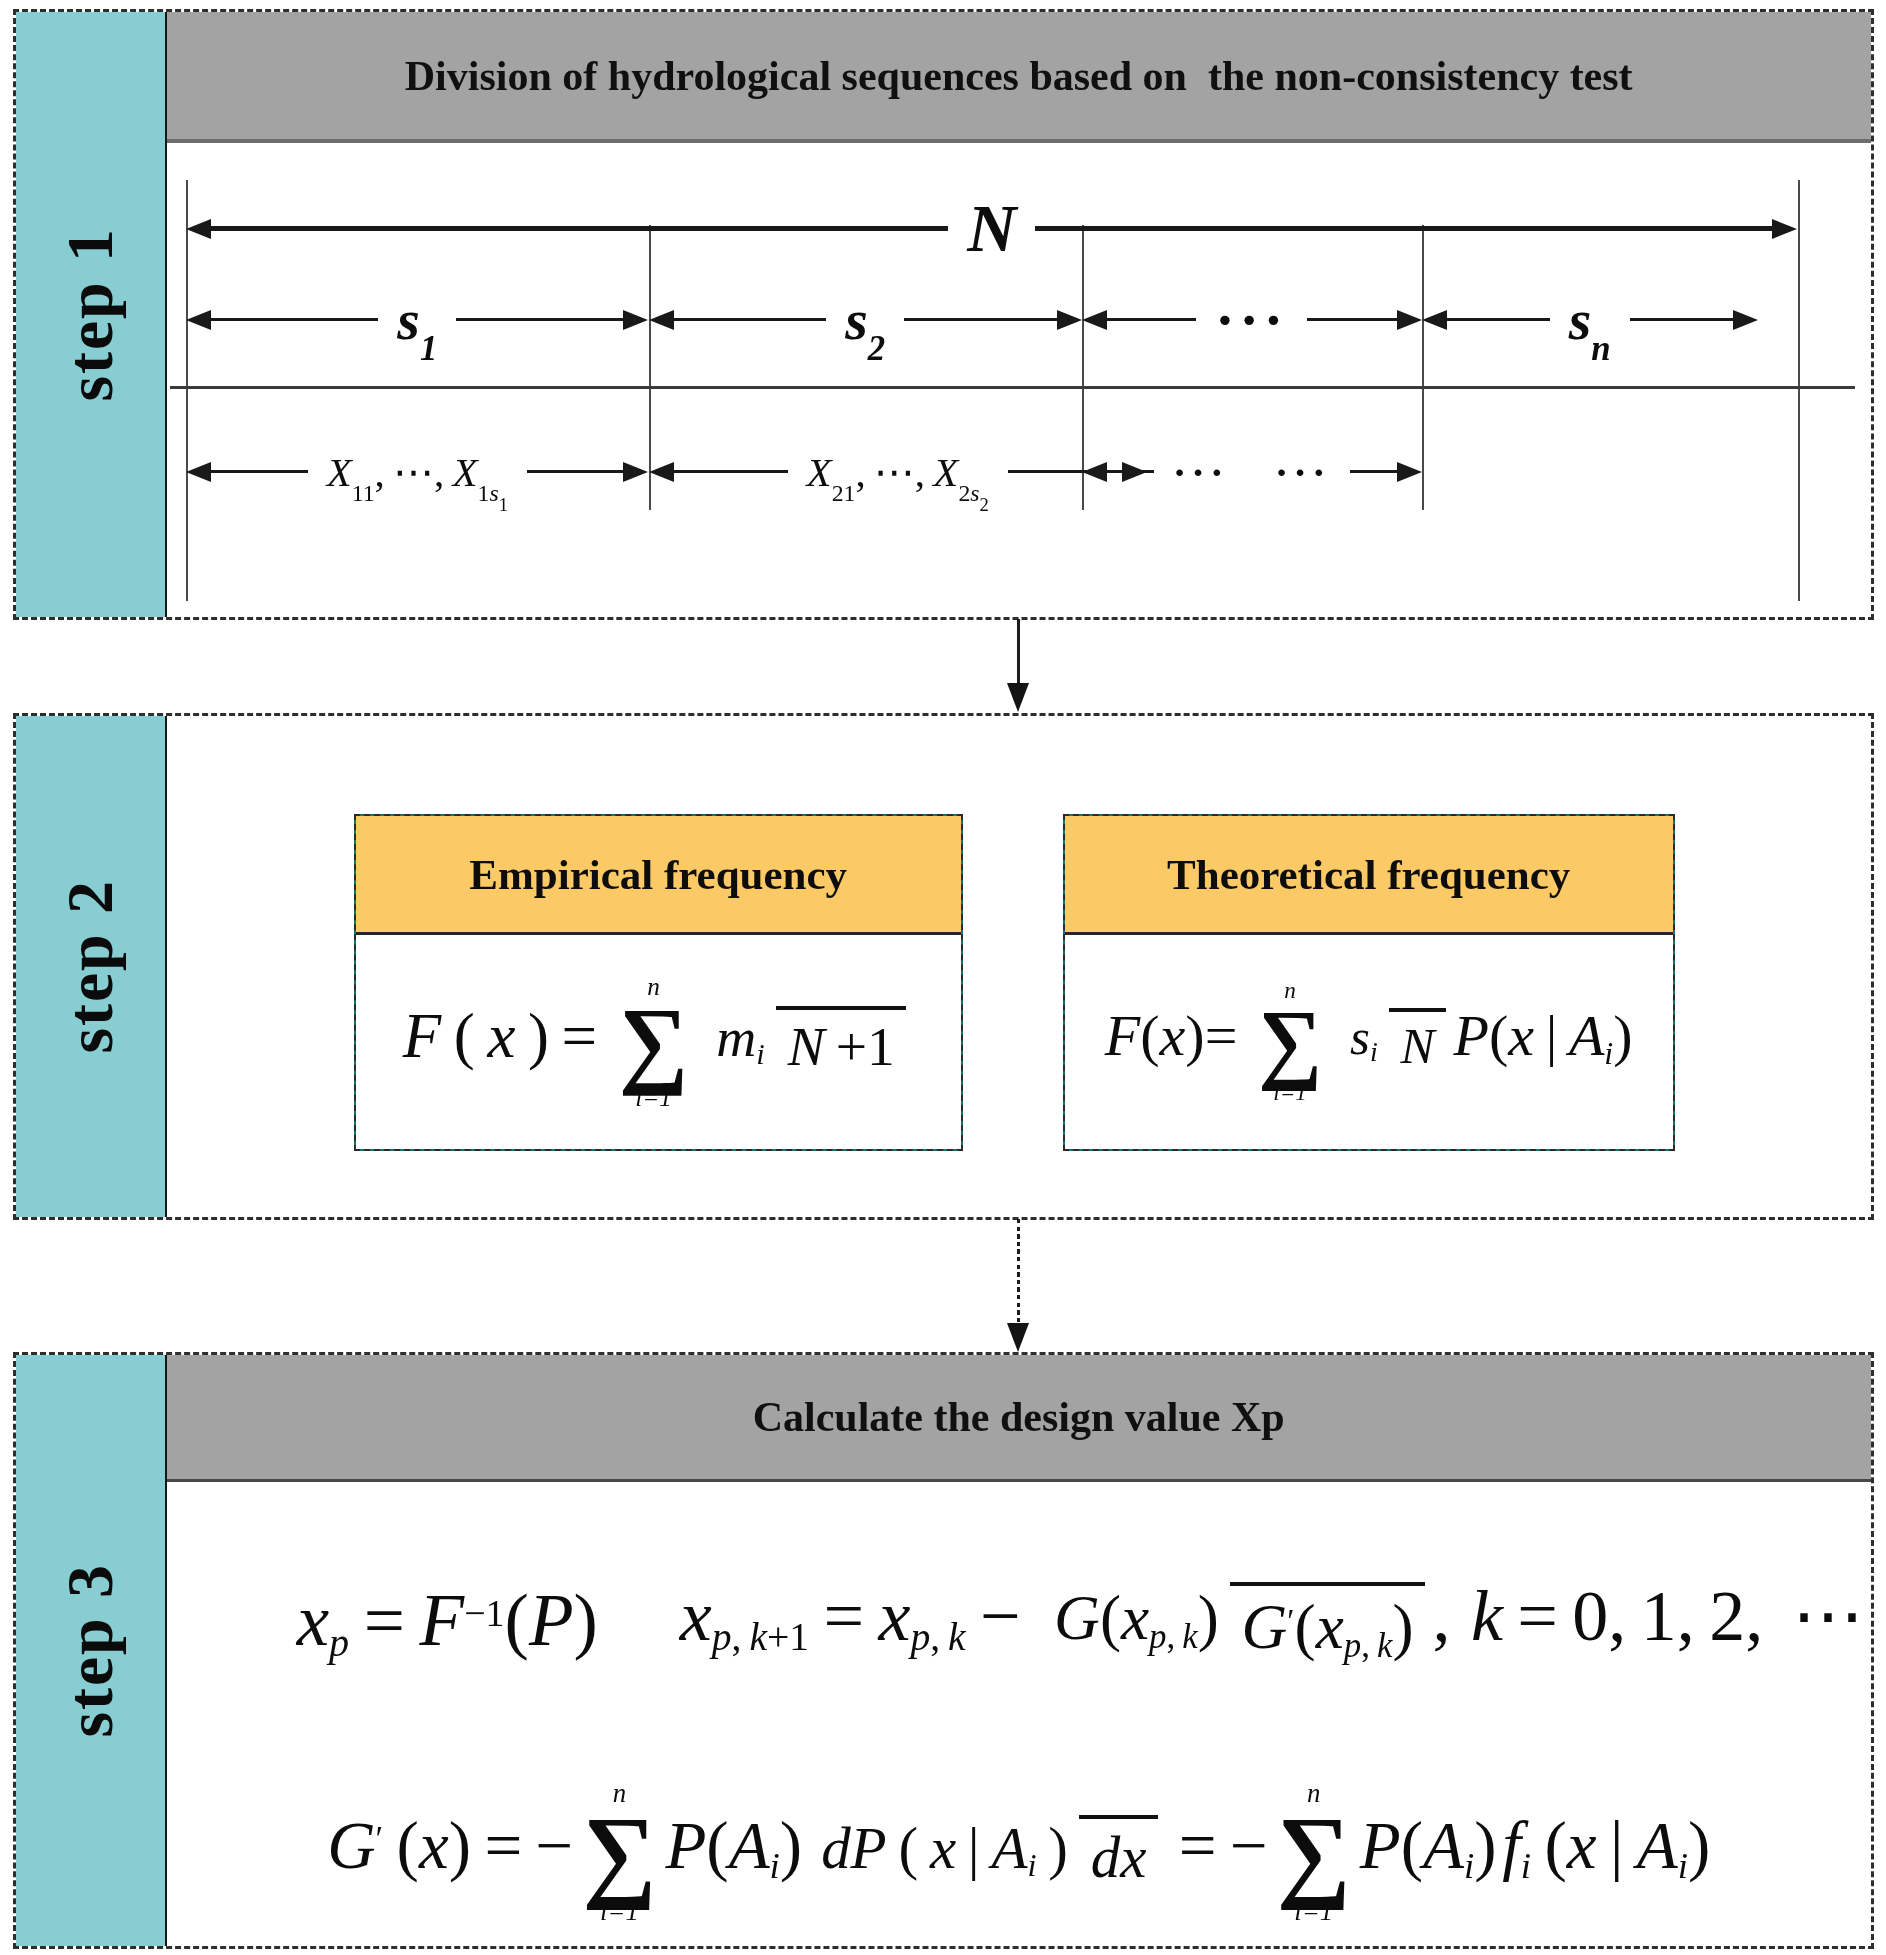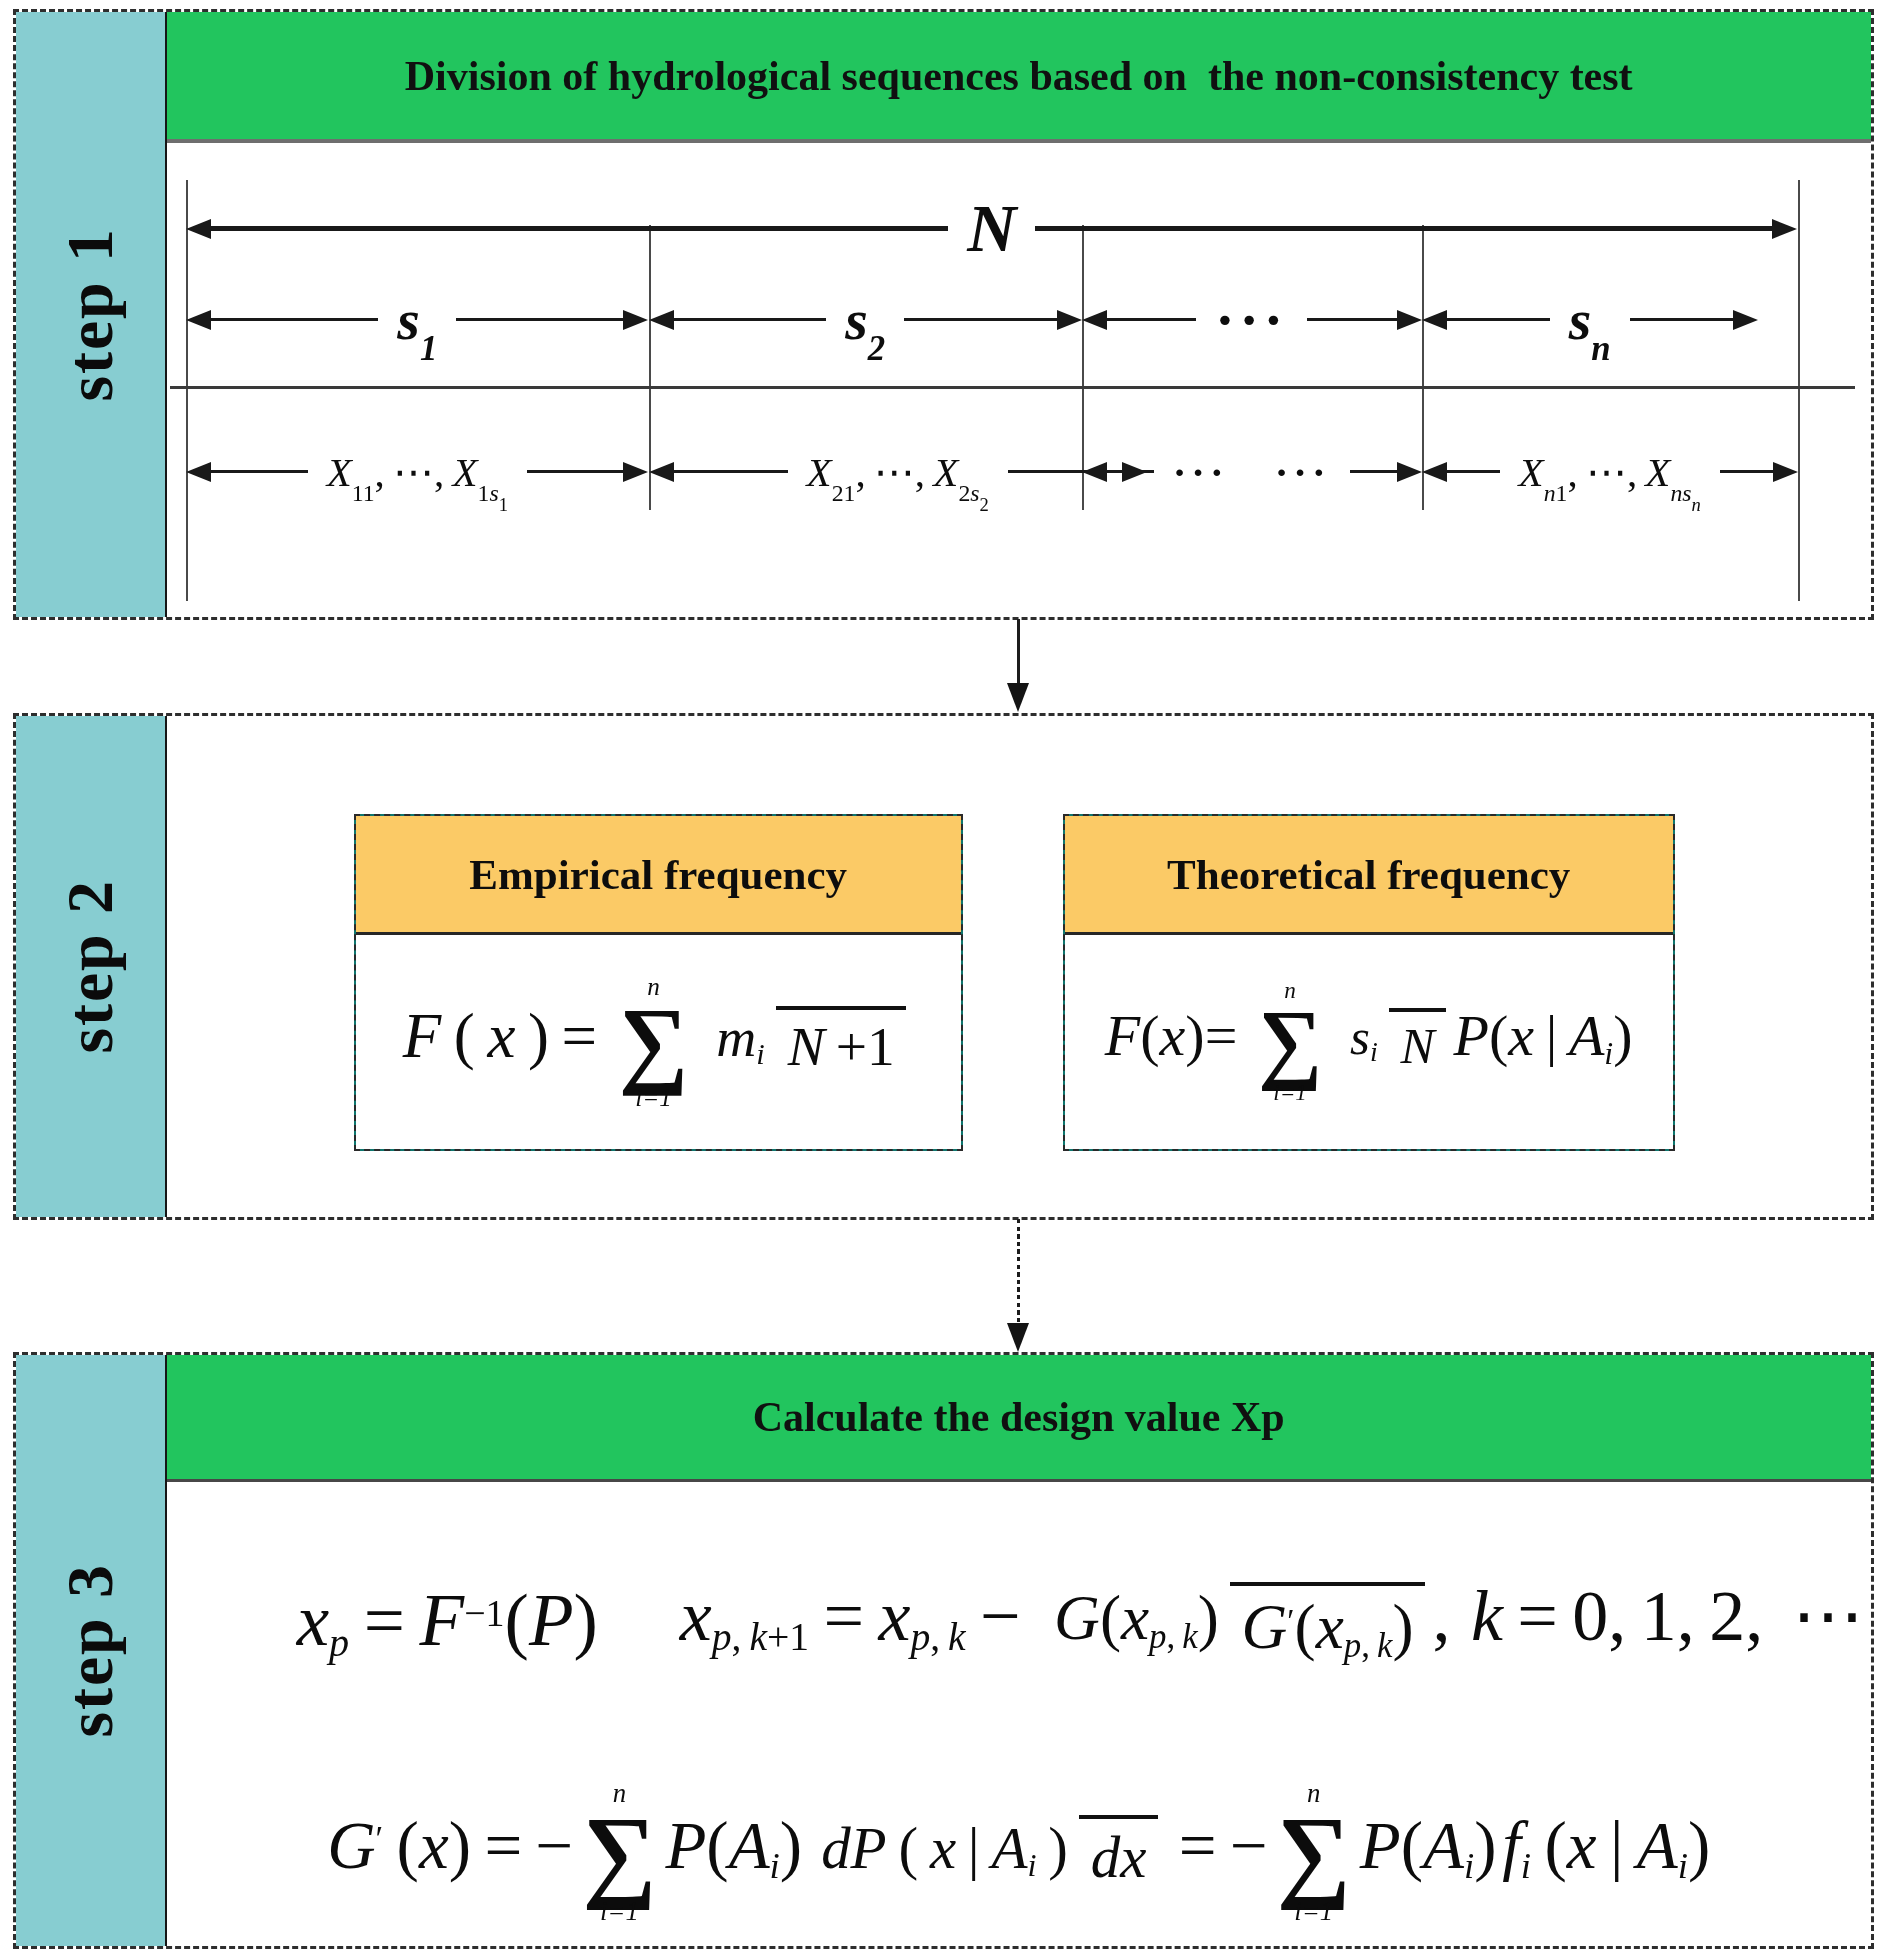--- a/index.html
+++ b/index.html
@@ -13,21 +13,21 @@
   #p2{top:713px;height:507px;}
   #p3{top:1352px;height:597px;}
 
   .side{width:149px;flex:none;background:#87CDD1;border-right:2.5px solid #161616;
         display:flex;align-items:center;justify-content:center;}
   .side-label{writing-mode:vertical-rl;transform:rotate(180deg);
               font-size:66px;font-weight:bold;letter-spacing:1.9px;color:#0b0b0b;}
 
   .content{flex:1 1 auto;position:relative;}
 
-  .ohead{position:absolute;left:0;right:0;top:0;height:127px;background:#22c55e;
+  .ohead{position:absolute;left:0;right:0;top:0;height:127px;background:#a3a3a3;
          border-bottom:4.4px solid #6e6e6e;display:flex;align-items:center;justify-content:center;}
   .ohead .ttl{font-size:42px;font-weight:bold;white-space:pre;color:#101010;}
   #p3 .ohead{height:124px;border-bottom:3.8px solid #474747;}
 
   
   .diagram{position:absolute;left:0;right:0;top:131px;bottom:0;}
   .vl{position:absolute;width:1.9px;background:#4a4a4a;}
   .hline{position:absolute;height:2.5px;background:#3a3a3a;}
 
   .seg{position:absolute;display:flex;align-items:center;height:89px;}
@@ -167,27 +167,20 @@
           <span class="ln"></span>
             <span class="hr"></span>
         </div>
         <div class="seg" style="left:915px;width:340px;top:284px">
           <span class="hl"></span>
             <span class="ln"></span>
           <span class="lab xlab"><span class="dots">··· ···</span></span>
           <span class="ln"></span>
             <span class="hr"></span>
         </div>
-        <div class="seg" style="left:1255px;width:376px;top:284px">
-          <span class="hl"></span>
-            <span class="ln"></span>
-          <span class="lab xlab"><i>X</i><sub><i>n</i>1</sub>, ⋯, <i>X</i><sub><i>ns</i><sub><i>n</i></sub></sub></span>
-          <span class="ln"></span>
-            <span class="hr"></span>
-        </div>
       </div>
     </div>
   </section>
 
   <div class="connector" id="c1">
     <div class="cline"></div>
     <div class="chead"></div>
   </div>
 
   <section class="panel" id="p2">

